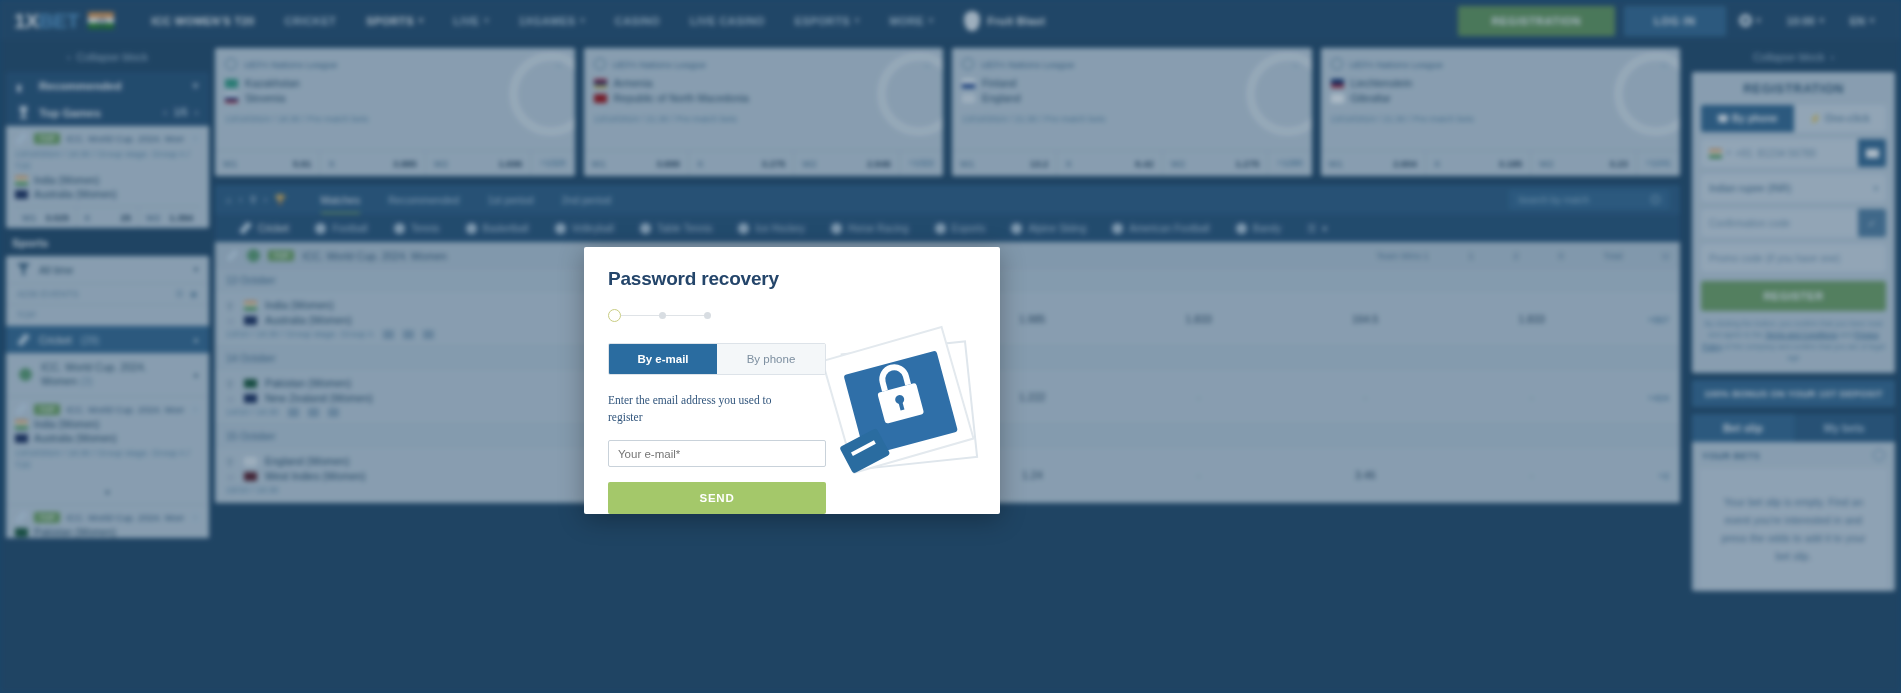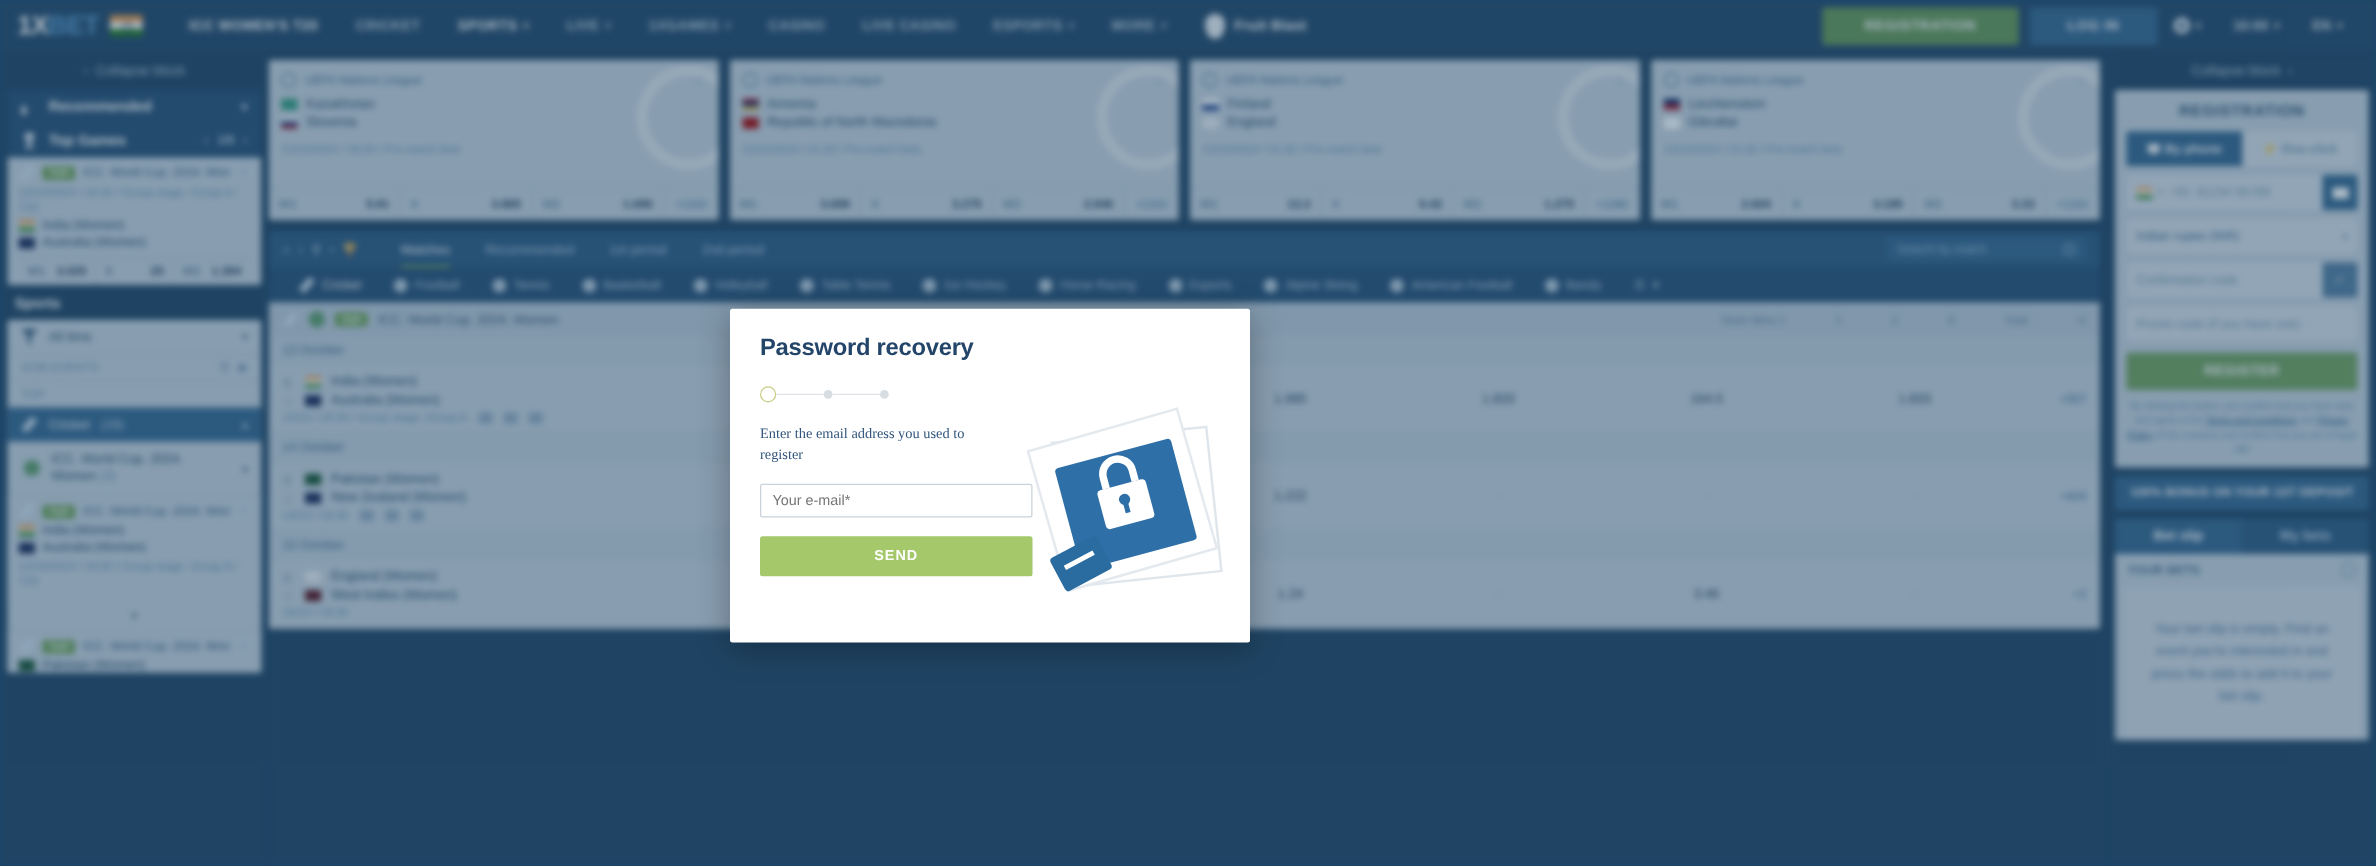--- a/index.html
+++ b/index.html
@@ -869,20 +869,24 @@
       <div class="modal-title">Password recovery</div>
 
       <div class="steps">
         <span class="step-dot"></span>
         <span class="step-line"></span>
         <span class="step-dot sm"></span>
         <span class="step-line"></span>
         <span class="step-dot sm"></span>
       </div>
 
+      <div class="seg">
+        <div class="seg-btn on">By e-mail</div>
+        <div class="seg-btn off">By phone</div>
+      </div>
 
       <div class="modal-hint">Enter the email address you used to register</div>
 
       <input class="modal-input" type="text" placeholder="Your e-mail*" style="">
 
       <button class="modal-send">SEND</button>
     </div>
   </div>
 
 </div>

